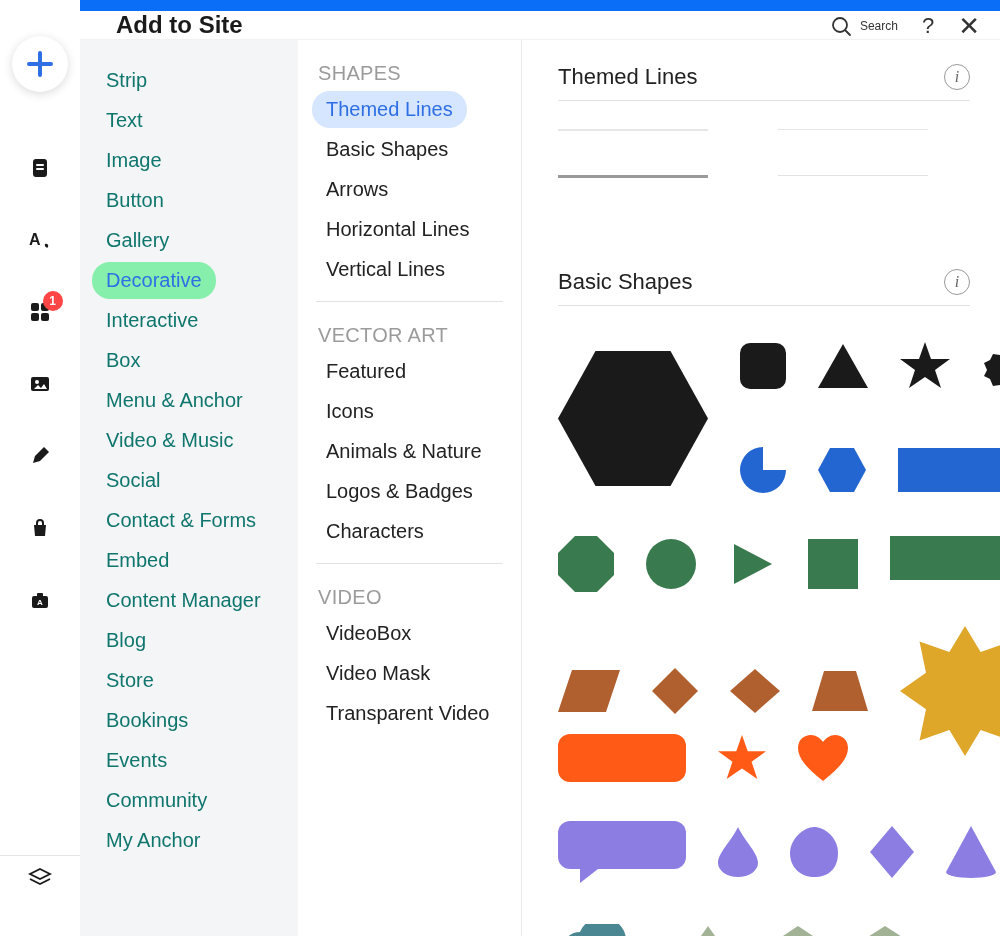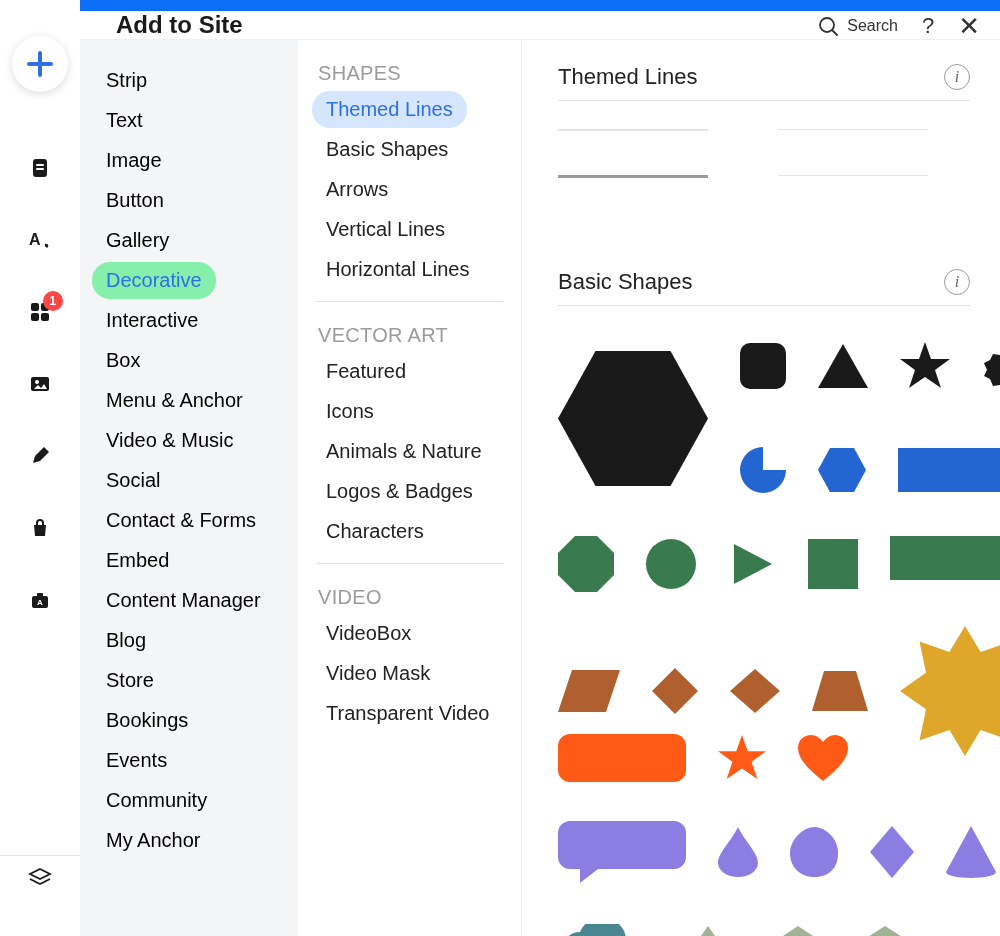--- a/index.html
+++ b/index.html
@@ -30,31 +30,31 @@
 
 .panel {
   position:absolute; top:11px; left:80px; right:0; bottom:0; display:flex; flex-direction:column;
 }
 .panel-header {
   height:63px; display:flex; align-items:flex-end; padding: 0 20px 0 36px;
   justify-content:space-between; border-bottom:1px solid #f1f1f1;
 }
 .panel-title { font-size:24px; font-weight:700; }
 .hdr-right { display:flex; align-items:center; gap:24px; color:#333;}
-.hdr-search { display:flex; align-items:center; gap:8px; font-size:16px; cursor:pointer;}
+.hdr-search { display:flex; align-items:center; gap:8px; font-size:12px; cursor:pointer;}
 .hdr-help { font-size:22px; cursor:pointer;}
 .hdr-close { font-size:26px; font-weight:300; cursor:pointer; line-height:1;}
 
 .cols { flex:1; display:flex; }
 
 .col1 {
   width:218px; background:#f4f5f6; padding: 22px 12px; overflow:hidden;
 }
 .col1 .item {
-  font-size:20px; color:#000000; padding:7px 14px; border-radius:18px; cursor:pointer;
+  font-size:20px; color:#0f766e; padding:7px 14px; border-radius:18px; cursor:pointer;
   white-space:nowrap; display:inline-block; margin-bottom: 3px; width: auto;
 }
 .col1 .row { display:block; }
 .col1 .item.sel { background:#86efac; color:#2f6fe4;}
 
 .col2 { width:224px; padding: 22px 14px; border-right:1px solid #e9e9e9;}
 .col2 .grp-head { font-size:20px; color:#9b9b9b; letter-spacing:0.3px; font-weight:400; margin: 22px 6px 6px;}
 .col2 .grp-head.first { margin-top:0;}
 .col2 .grp-sep { height:1px; background:#e3e3e3; margin: 10px 4px 14px; }
 .col2 .sitem { font-size:20px; color:#222; padding:7px 14px; border-radius:18px; cursor:pointer; display:inline-block; margin-bottom:3px;}
@@ -185,22 +185,22 @@
         <div class="row"><div class="item">Bookings</div></div>
         <div class="row"><div class="item">Events</div></div>
         <div class="row"><div class="item">Community</div></div>
         <div class="row"><div class="item">My Anchor</div></div>
       </div>
     <div class="col2" id="col2">
         <div class="grp-head first">SHAPES</div>
         <div><div class="sitem sel">Themed Lines</div></div>
         <div><div class="sitem">Basic Shapes</div></div>
         <div><div class="sitem">Arrows</div></div>
+        <div><div class="sitem">Horizontal Lines</div></div>
         <div><div class="sitem">Vertical Lines</div></div>
-        <div><div class="sitem">Horizontal Lines</div></div>
         <div class="grp-sep"></div>
         <div class="grp-head">VECTOR ART</div>
         <div><div class="sitem">Featured</div></div>
         <div><div class="sitem">Icons</div></div>
         <div><div class="sitem">Animals &amp; Nature</div></div>
         <div><div class="sitem">Logos &amp; Badges</div></div>
         <div><div class="sitem">Characters</div></div>
         <div class="grp-sep"></div>
         <div class="grp-head">VIDEO</div>
         <div><div class="sitem">VideoBox</div></div>

